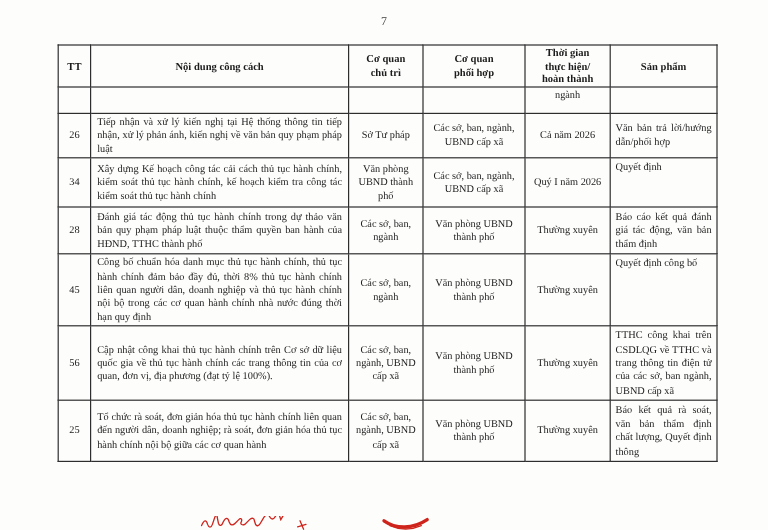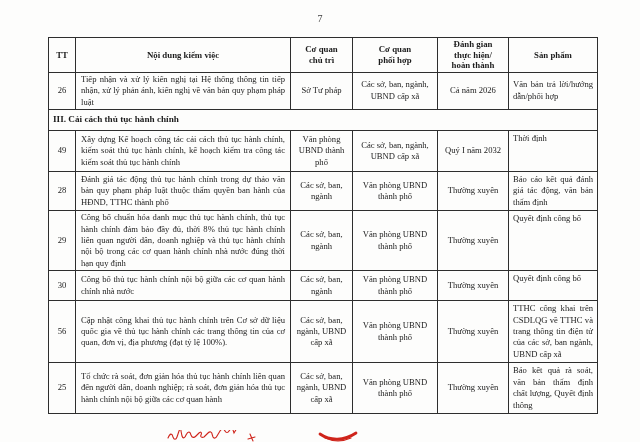--- a/index.html
+++ b/index.html
@@ -62,80 +62,77 @@
       <col style="width:27px">
         <col style="width:215px">
         <col style="width:62px">
       <col style="width:85px">
         <col style="width:71px">
         <col style="width:89px">
     </colgroup>
     <tbody>
       <tr style="height:34px">
         <th>TT</th>
-        <th>Nội dung kiểm việc</th>
+        <th>Nội dung công cách</th>
         <th class="pre">Cơ quan
 chủ trì</th>
         <th class="pre">Cơ quan
 phối hợp</th>
-        <th class="pre">Đánh gian
+        <th class="pre">Thời gian
 thực hiện/
 hoàn thành</th>
         <th>Sản phẩm</th>
       </tr>
 
+      <tr style="height:22px">
+        <td class="tt"></td>
+        <td class="nd"></td>
+        <td class="ct"></td>
+        <td class="ph"></td>
+        <td class="tg" style="vertical-align:top">ngành</td>
+        <td class="sp"></td>
+      </tr>
 
       <tr style="height:35px">
         <td class="tt">26</td>
         <td class="nd">Tiếp nhận và xử lý kiến nghị tại Hệ thống thông tin tiếp nhận, xử lý phản ánh, kiến nghị về văn bản quy phạm pháp luật</td>
         <td class="ct">Sở Tư pháp</td>
         <td class="ph">Các sở, ban, ngành, UBND cấp xã</td>
         <td class="tg">Cả năm 2026</td>
         <td class="sp">Văn bản trả lời/hướng dẫn/phối hợp</td>
       </tr>
 
-      <tr class="section-row" style="height:21px">
-        <td colspan="6">III. Cải cách thủ tục hành chính</td>
-      </tr>
 
       <tr style="height:41px">
-        <td class="tt">49</td>
+        <td class="tt">34</td>
         <td class="nd">Xây dựng Kế hoạch công tác cải cách thủ tục hành chính, kiểm soát thủ tục hành chính, kế hoạch kiểm tra công tác kiểm soát thủ tục hành chính</td>
         <td class="ct">Văn phòng UBND thành phố</td>
         <td class="ph">Các sở, ban, ngành, UBND cấp xã</td>
-        <td class="tg">Quý I năm 2032</td>
-        <td class="sp sp-top">Thời định</td>
+        <td class="tg">Quý I năm 2026</td>
+        <td class="sp sp-top">Quyết định</td>
       </tr>
 
       <tr style="height:39px">
         <td class="tt">28</td>
         <td class="nd">Đánh giá tác động thủ tục hành chính trong dự thảo văn bản quy phạm pháp luật thuộc thẩm quyền ban hành của HĐND, TTHC thành phố</td>
         <td class="ct">Các sở, ban, ngành</td>
         <td class="ph">Văn phòng UBND thành phố</td>
         <td class="tg">Thường xuyên</td>
         <td class="sp sp-top">Báo cáo kết quả đánh giá tác động, văn bản thẩm định</td>
       </tr>
 
       <tr style="height:54px">
-        <td class="tt">29</td>
+        <td class="tt">45</td>
         <td class="nd">Công bố chuẩn hóa danh mục thủ tục hành chính, thủ tục hành chính đảm bảo đầy đủ, thời 8% thủ tục hành chính liên quan người dân, doanh nghiệp và thủ tục hành chính nội bộ trong các cơ quan hành chính nhà nước đúng thời hạn quy định</td>
         <td class="ct">Các sở, ban, ngành</td>
         <td class="ph">Văn phòng UBND thành phố</td>
         <td class="tg">Thường xuyên</td>
         <td class="sp sp-top">Quyết định công bố</td>
       </tr>
 
-      <tr style="height:30px">
-        <td class="tt">30</td>
-        <td class="nd">Công bố thủ tục hành chính nội bộ giữa các cơ quan hành chính nhà nước</td>
-        <td class="ct">Các sở, ban, ngành</td>
-        <td class="ph">Văn phòng UBND thành phố</td>
-        <td class="tg">Thường xuyên</td>
-        <td class="sp sp-top">Quyết định công bố</td>
-      </tr>
 
       <tr style="height:54px">
         <td class="tt">56</td>
         <td class="nd">Cập nhật công khai thủ tục hành chính trên Cơ sở dữ liệu quốc gia về thủ tục hành chính các trang thông tin của cơ quan, đơn vị, địa phương (đạt tỷ lệ 100%).</td>
         <td class="ct">Các sở, ban, ngành, UBND cấp xã</td>
         <td class="ph">Văn phòng UBND thành phố</td>
         <td class="tg">Thường xuyên</td>
         <td class="sp sp-top">TTHC công khai trên CSDLQG về TTHC và trang thông tin điện tử của các sở, ban ngành, UBND cấp xã</td>
       </tr>
 

